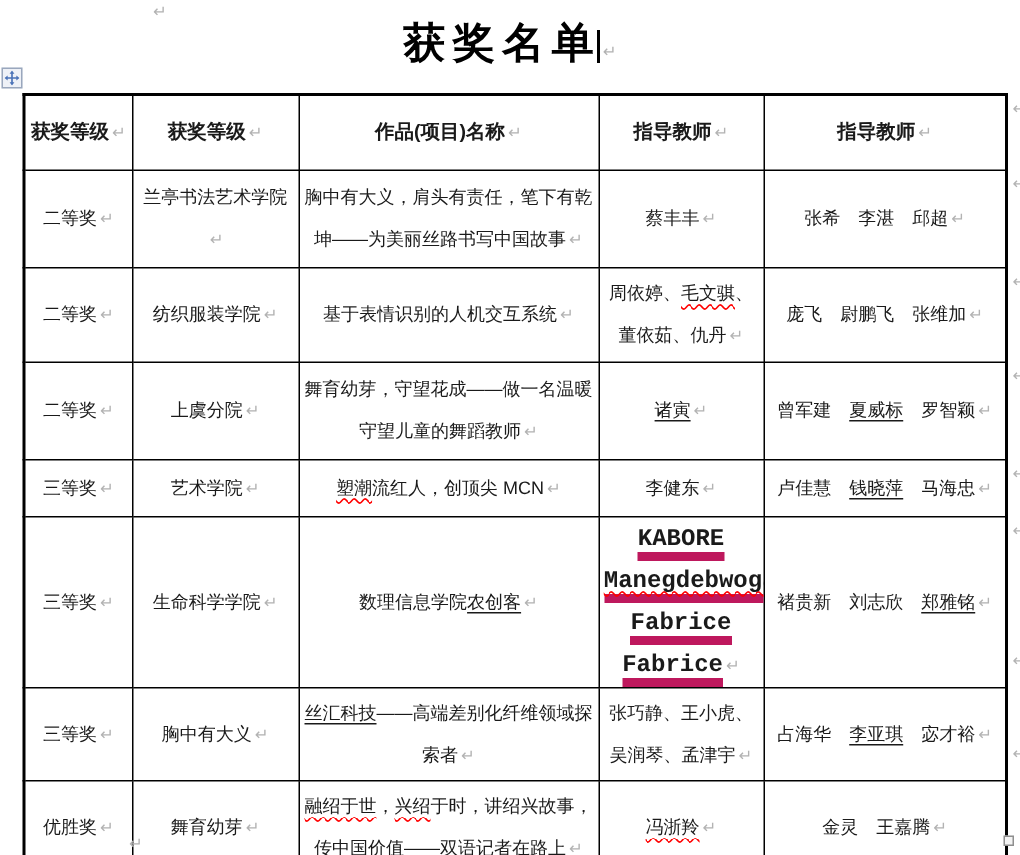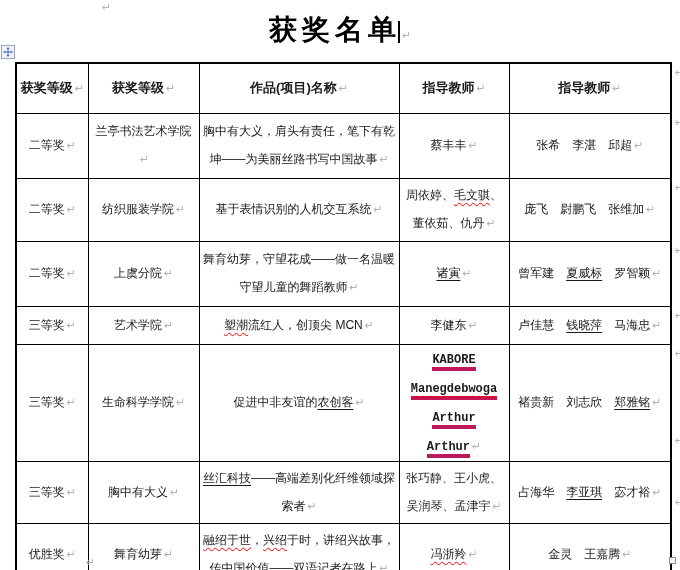--- a/index.html
+++ b/index.html
@@ -38,21 +38,21 @@
   tr.r5 td { height:62px; }
   tr.r6 td { height:63px; }
   
   .wr { text-decoration-line:underline; text-decoration-style:wavy;
         text-decoration-color:#ff0000; text-decoration-thickness:1px;
         text-underline-offset:3px; text-decoration-skip-ink:none;font-family:Liberation Serif, serif; }
   .wg { text-decoration-line:underline; text-decoration-style:wavy;
         text-decoration-color:#00a650; text-decoration-thickness:1px;
         text-underline-offset:3px; text-decoration-skip-ink:none;text-decoration:underline; }
   .bu { font-weight:bold; font-family:"Liberation Mono", monospace;
-        border-bottom:4px solid #be185d; font-size:12px; }
+        border-bottom:6px solid #be185d; font-size:16px; }
   .bu.wr { text-decoration-line:underline; text-decoration-style:wavy;
            text-decoration-color:#ff0000; }
   
   .row-end { position:absolute; left:673px; width:10px; }
   
   .resize-handle { position:absolute; left:669px; top:557px; width:7px; height:7px;
                    border:1px solid #8f8f8f; background:#f4f4f4; }
 </style>
 </head>
 <body>
@@ -118,22 +118,22 @@
       <td><span>三等奖</span><span class="pc">↵</span></td>
       <td><span>艺术学院</span><span class="pc">↵</span></td>
       <td><span><span class="wr">塑潮</span><span>流红人，创顶尖 MCN</span></span><span class="pc">↵</span></td>
       <td><span><span>李健东</span></span><span class="pc">↵</span></td>
       <td><span><span>卢佳慧　</span><span class="wg">钱晓萍</span><span>　马海忠</span></span><span class="pc">↵</span></td>
     </tr>
 
     <tr class="r4">
       <td><span>三等奖</span><span class="pc">↵</span></td>
       <td><span>生命科学学院</span><span class="pc">↵</span></td>
-      <td><span><span>促进中非友谊的</span><span class="wg">农创客</span></span><span class="pc">↵</span></td>
-      <td><span><span class="bu">KABORE </span><span class="bu wr">Manegdebwoga</span><span class="bu"> </span><span class="bu">Arthur Arthur</span></span><span class="pc">↵</span></td>
+      <td><span><span>数理信息学院</span><span class="wg">农创客</span></span><span class="pc">↵</span></td>
+      <td><span><span class="bu">KABORE </span><span class="bu wr">Manegdebwoga</span><span class="bu"> </span><span class="bu">Fabrice Fabrice</span></span><span class="pc">↵</span></td>
       <td><span><span>褚贵新　刘志欣　</span><span class="wg">郑雅铭</span></span><span class="pc">↵</span></td>
     </tr>
 
     <tr class="r5">
       <td><span>三等奖</span><span class="pc">↵</span></td>
       <td><span>胸中有大义</span><span class="pc">↵</span></td>
       <td><span><span class="wg">丝汇科技</span><span>——高端差别化纤维领域探索者</span></span><span class="pc">↵</span></td>
       <td><span><span>张巧静、王小虎、吴润琴、孟津宇</span></span><span class="pc">↵</span></td>
       <td><span><span>占海华　</span><span class="wg">李亚琪</span><span>　宓才裕</span></span><span class="pc">↵</span></td>
     </tr>

